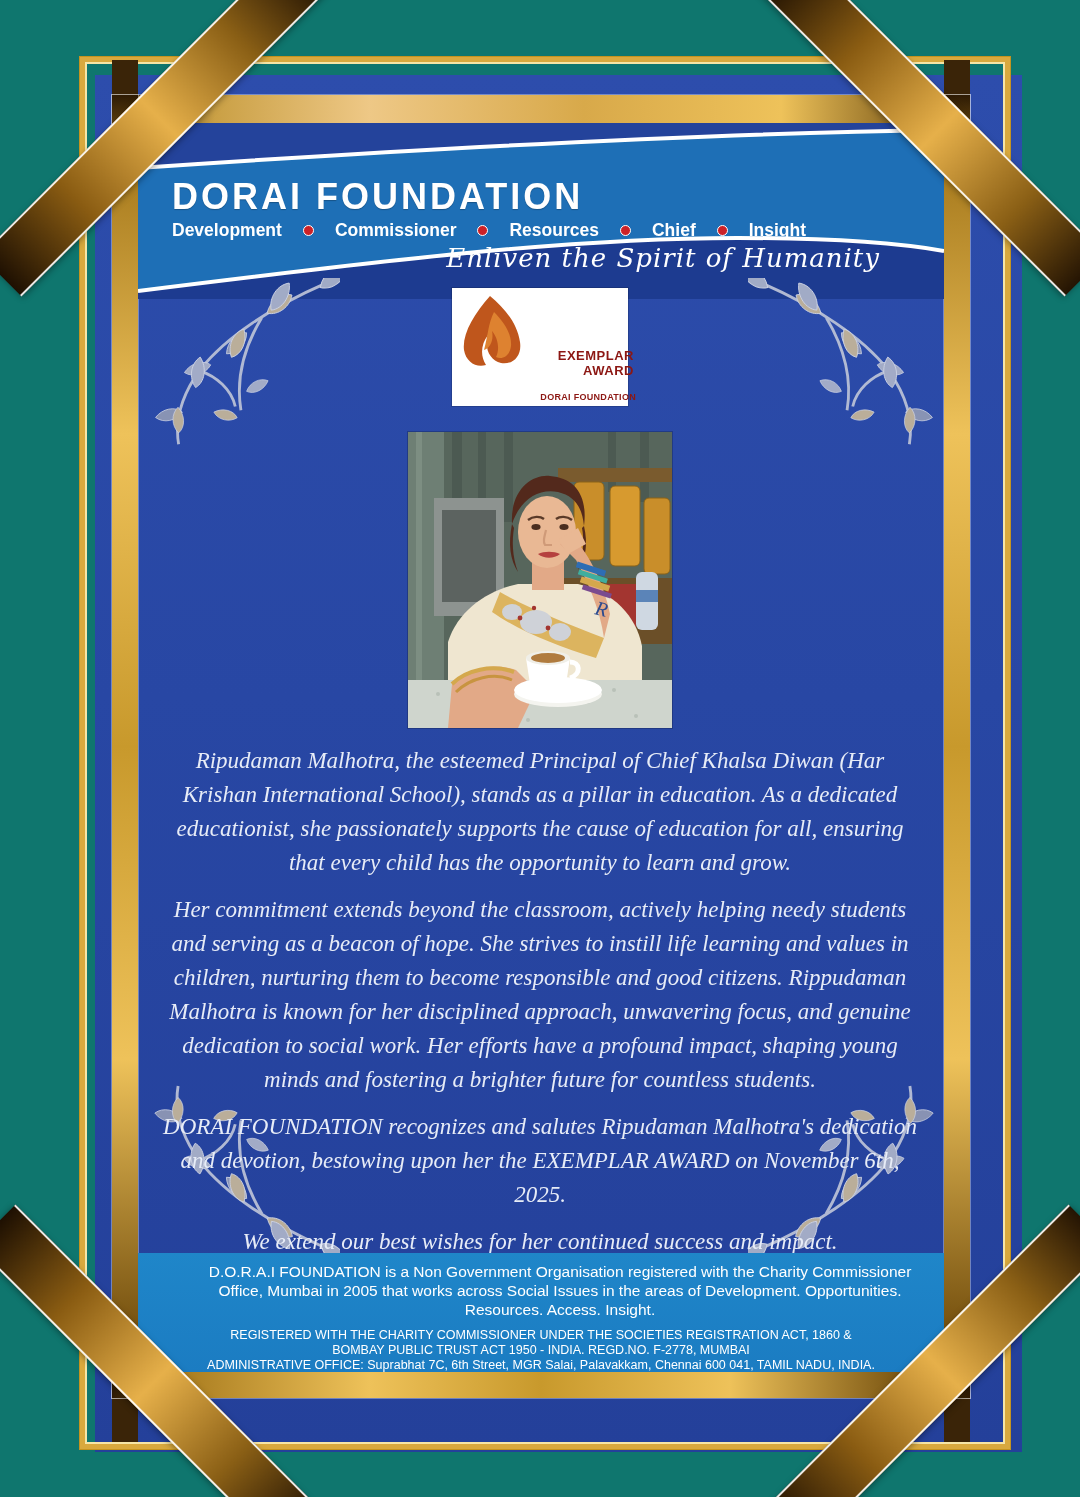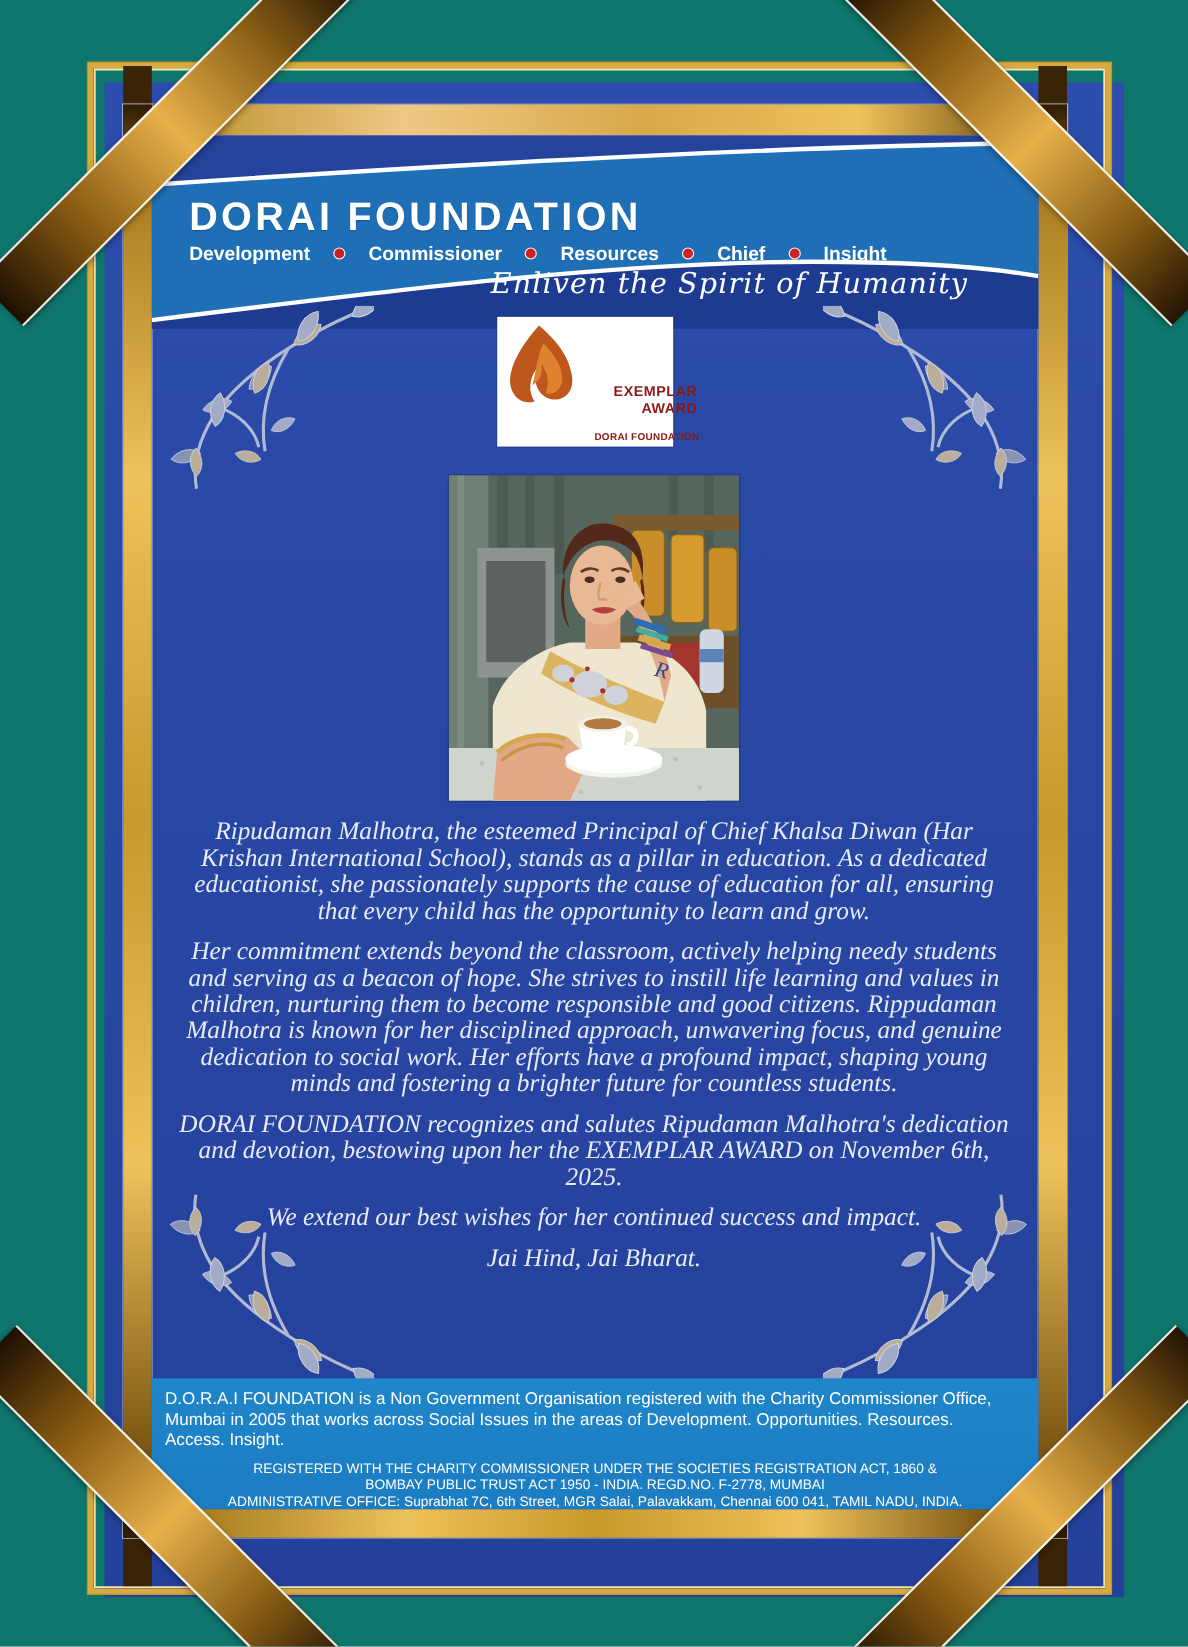--- a/index.html
+++ b/index.html
@@ -40,46 +40,46 @@
   .logo-row{position:absolute;left:160px;top:165px;width:640px;height:95px;display:flex;align-items:flex-start;}
   .org-name{color:#ffffff;font-weight:bold;font-size:36px;letter-spacing:3px;line-height:1;
             margin-top:14px;text-shadow:0 1px 1px rgba(0,0,0,.25);}
   .tagline-row{display:flex;align-items:center;gap:21px;margin-top:5px;}
   .tagline-word{color:#ffffff;font-weight:bold;font-size:17.5px;}
   .dot{width:9px;height:9px;border-radius:50%;background:#cc2127;border:1.5px solid #ffffff;display:inline-block;}
   .motto{position:absolute;left:430px;top:243px;width:450px;text-align:right;color:#ffffff;
          font-family:"DejaVu Serif",serif;font-style:italic;font-size:26px;letter-spacing:1px;}
 
   
-  .badge{position:absolute;left:452px;top:288px;width:160px;height:118px;background:#ffffff;
+  .badge{position:absolute;left:452px;top:288px;width:176px;height:118px;background:#ffffff;
          box-shadow:0 0 0 1px rgba(0,0,0,.15);}
   .badge .flame{position:absolute;left:8px;top:6px;}
   .badge .small-label{position:absolute;left:76px;top:60px;width:106px;text-align:right;
          color:#8c1713;font-weight:bold;font-size:13px;letter-spacing:.5px;}
   .badge .big-label{position:absolute;left:4px;top:72px;width:182px;text-align:center;
          color:#dda11e;font-weight:bold;font-size:36px;letter-spacing:-1px;line-height:1;
          text-shadow:1px 1px 0 #8c5a10;}
   .badge .sub-label{position:absolute;left:80px;top:104px;width:104px;text-align:right;
          color:#8c1713;font-weight:bold;font-size:9px;letter-spacing:.3px;}
 
   
   .photo{position:absolute;left:408px;top:432px;width:264px;height:296px;box-shadow:0 0 0 1px rgba(0,0,0,.2);}
 
   
   .body-text{position:absolute;left:158px;top:744px;width:764px;color:#e7ecf7;
              font-family:"Liberation Serif",serif;font-style:italic;text-align:center;}
   .honoree-title{font-weight:bold;font-size:37px;letter-spacing:1px;color:#ffffff;margin:0 0 16px 0;
                  font-style:italic;}
-  .body-text p{font-size:23px;line-height:24px;margin:0 0 13px 0;}
+  .body-text p{font-size:23px;line-height:34px;margin:0 0 13px 0;}
   .floral{position:absolute;opacity:.95;}
 
   
   .footer-band{position:absolute;left:138px;top:1253px;width:806px;height:119px;
       background:linear-gradient(180deg,#1f86c9 0%,#1b7cc2 100%);color:#ffffff;}
-  .footer-about{padding:9px 22px 0 12px;font-size:15.5px;line-height:19px;text-align:left;}
+  .footer-about{padding:9px 22px 0 12px;font-size:15.5px;line-height:19px;text-align:center;margin-left:48px;}
   .footer-registration{margin-top:9px;text-align:center;font-size:12.5px;line-height:15px;white-space:pre-line;}
   .footer-office{text-align:center;font-size:12.5px;}
 </style>
 </head>
 <body>
 
 <div class="page">
 
   <div class="blue-panel"></div>
   <div class="thin-gold-rect"></div>

